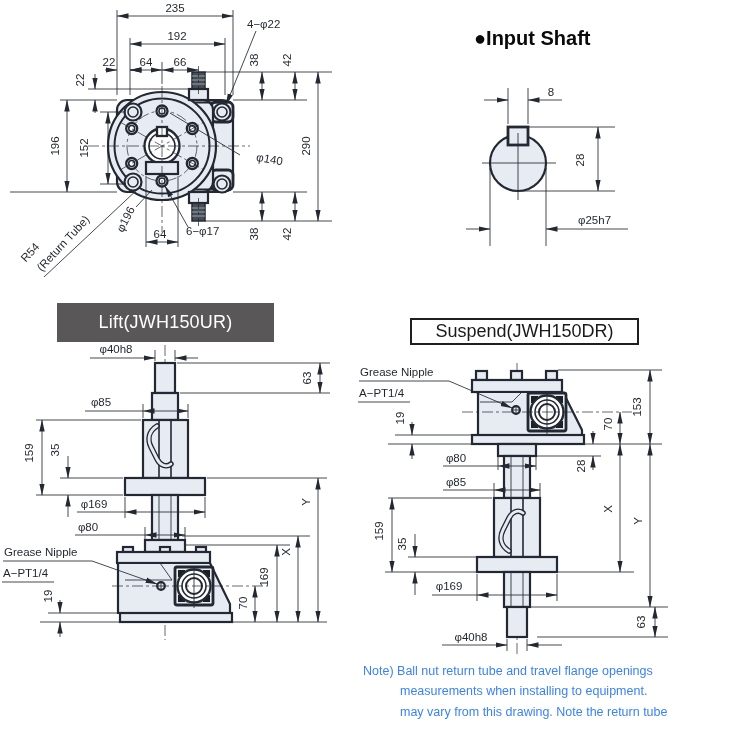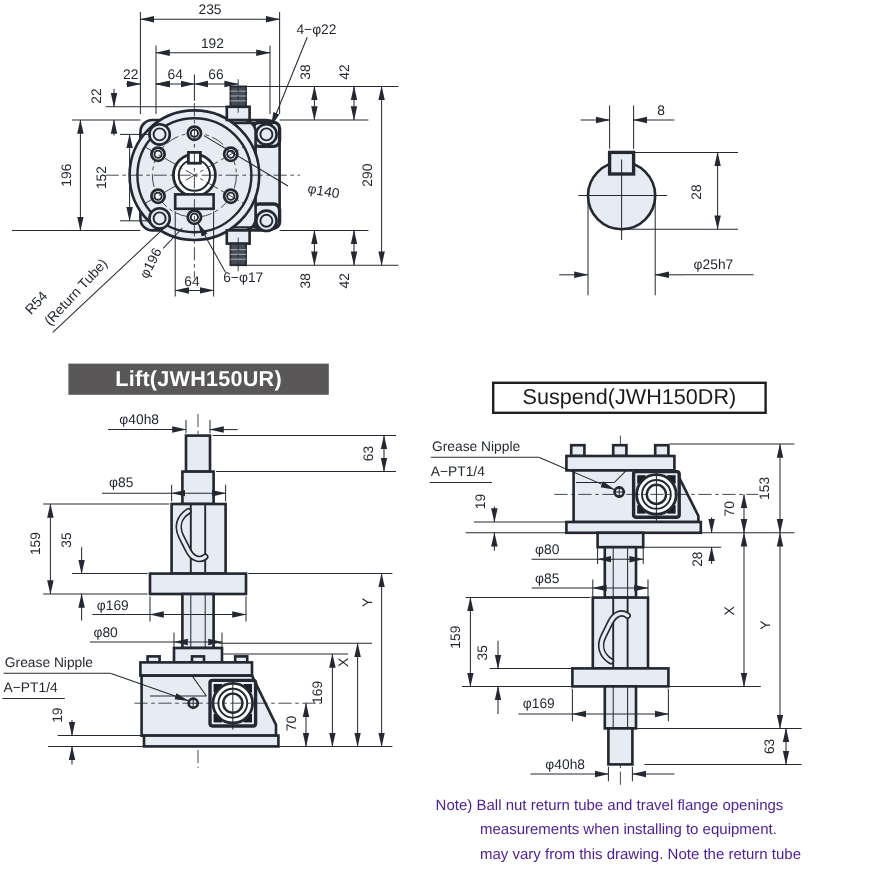--- a/index.html
+++ b/index.html
@@ -17,30 +17,30 @@
   .dm{fill:none;stroke:#232832;stroke-width:.85;marker-start:url(#ar);marker-end:url(#ar);}
   .dm1{fill:none;stroke:#232832;stroke-width:.85;marker-end:url(#ar);}
   .cl{fill:none;stroke:#232832;stroke-width:.7;stroke-dasharray:11 3 3 3;}
   .dt{font:11.5px "Liberation Sans",sans-serif;fill:#1f242e;}
   .dark{fill:#474d57;stroke:#232832;stroke-width:1.5;}
   .ridge{stroke:#9aa1ab;stroke-width:1;}
   .blk{fill:#1b1f26;}
   .tube-o{fill:none;stroke:#232832;stroke-width:5.5;stroke-linecap:round;}
   .tube-i{fill:none;stroke:#e7ecf3;stroke-width:2.8;stroke-linecap:round;}
   
-  .lift-title{position:absolute;left:57px;top:303px;width:217px;height:26px;
-    background:#595757;color:#fff;font-size:18px;font-weight:700;
+  .lift-title{position:absolute;left:57px;top:303px;width:217px;height:39px;
+    background:#595757;color:#fff;font-size:18px;font-weight:400;
     display:flex;align-items:center;justify-content:center;letter-spacing:.2px;}
   .suspend-title{position:absolute;left:410px;top:301px;width:225px;height:23px;
     background:#fff;border:2px solid #1f1f1f;color:#1a1a1a;font-size:18px;font-weight:500;
     display:flex;align-items:center;justify-content:center;margin-top:17px;}
   .input-title{position:absolute;left:474px;top:27px;color:#0a0a0a;
     font-size:20px;font-weight:700;}
   .note{position:absolute;left:363px;top:661px;width:360px;font-size:12.5px;
-    color:#4c1d95;line-height:1.62;}
+    color:#3b82f6;line-height:1.62;}
   .note .cont{padding-left:37px;}
 </style>
 </head>
 <body>
 
 <div class="stage">
 
 <svg width="731" height="729" viewBox="0 0 731 729">
   <defs>
     <marker id="ar" viewBox="0 0 12 8" markerWidth="12" markerHeight="8" refX="11.5" refY="4" orient="auto-start-reverse" markerUnits="userSpaceOnUse">
@@ -406,19 +406,22 @@
     </g>
   </g>
 </svg>
 
 <div class="lift-title">
   <span>Lift(JWH150UR)</span>
 </div>
 <div class="suspend-title">
   <span>Suspend(JWH150DR)</span>
 </div>
+<div class="input-title">
+  <span>●Input Shaft</span>
+</div>
 <div class="note">
   <div>Note) Ball nut return tube and travel flange openings</div>
   <div class="cont">measurements when installing to equipment.</div>
   <div class="cont">may vary from this drawing. Note the return tube</div>
 </div>
 
 </div>
 
 </body></html>

